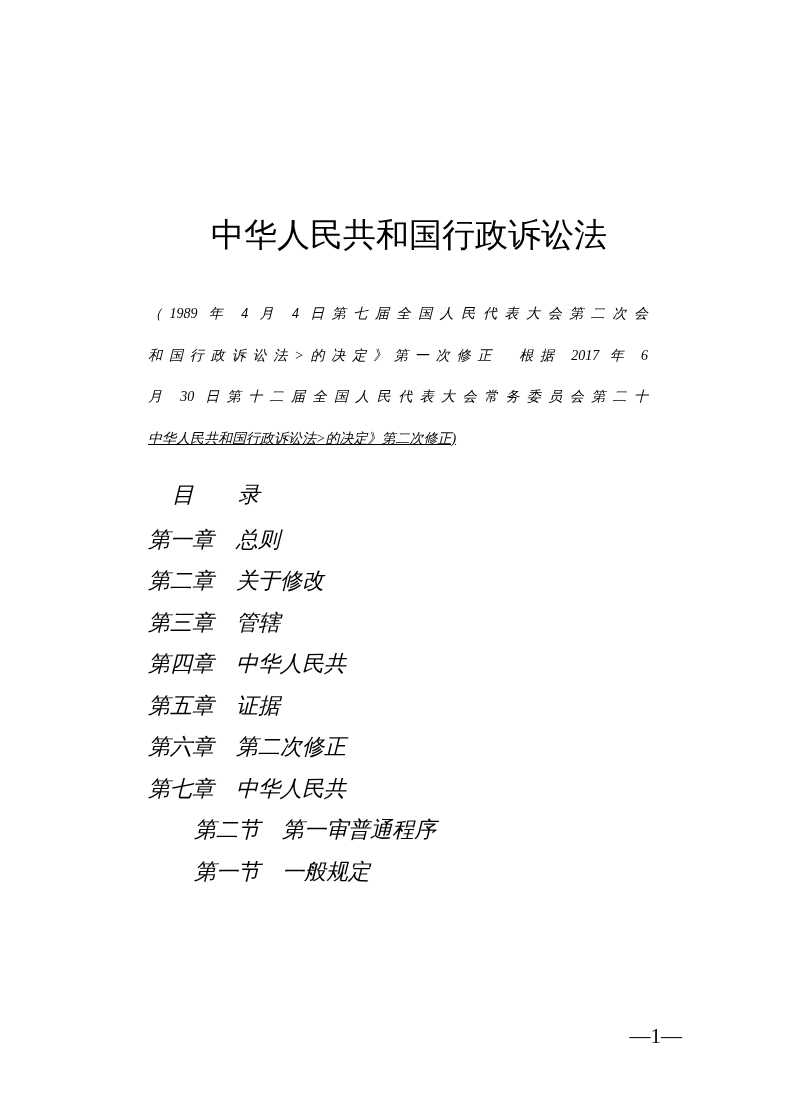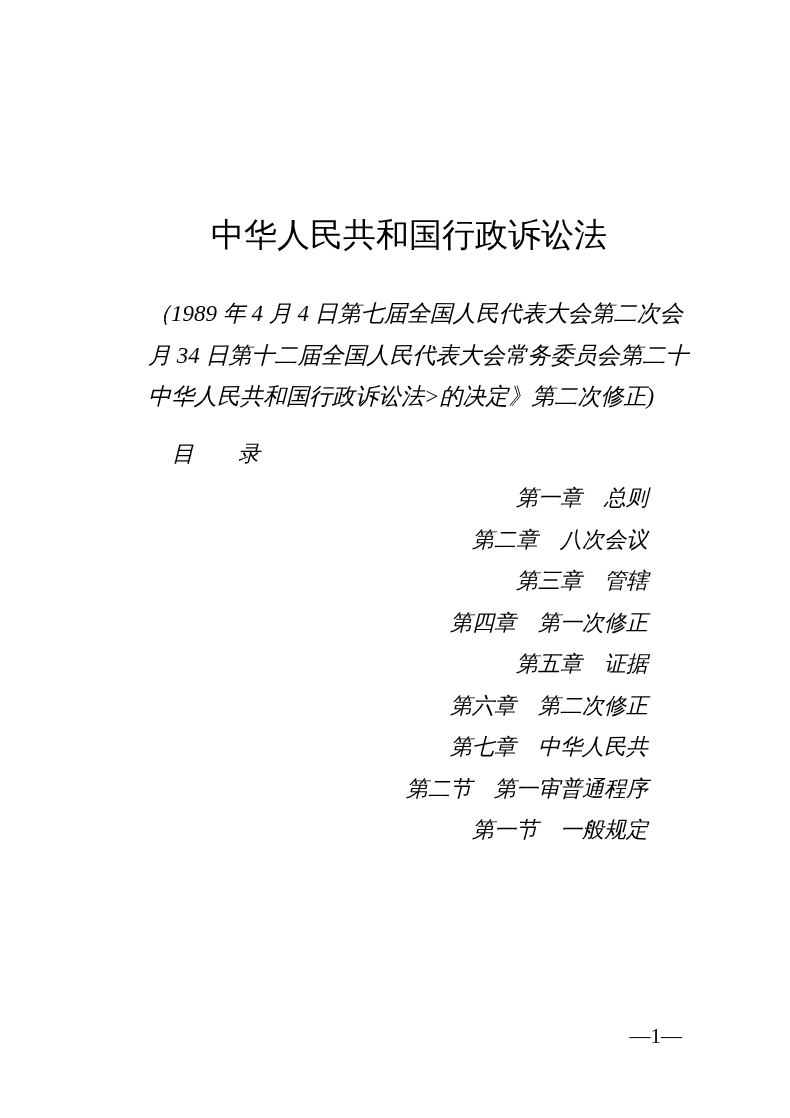--- a/index.html
+++ b/index.html
@@ -23,47 +23,47 @@
     margin: 0 0 0 22px;
     font-size: 33px;
     font-weight: normal;
     line-height: 38px;
     text-align: center;
     letter-spacing: 0px;
     white-space: nowrap;
   }
   .preamble {
     margin-top: 39px;
-    font-size: 23px;
+    font-size: 14px;
     line-height: 41.5px;
     font-style: italic;
   }
   .preamble-line {
     text-align: justify;
     text-align-last: justify;
     white-space: nowrap;
   }
   .preamble-line.last {
     text-align: right;
     text-align-last: left;
+    text-decoration: underline;
   }
   .toc-heading {
     margin-top: 15px;
     margin-left: 24px;
     font-size: 22px;
     line-height: 41.5px;
     font-style: italic;
     white-space: nowrap;
   }
   .toc-list {
     margin-top: 3px;
     font-size: 22px;
     line-height: 41.5px;
     font-style: italic;
-    text-align: right;
   }
   .toc-item {
     white-space: nowrap;
   }
   .toc-item.indent {
     padding-left: 46px;
   }
   .page-number {
     position: absolute;
     top: 1020px;
@@ -76,31 +76,32 @@
 </style>
 </head>
 <body>
 
 <div class="page">
 
   <h1 class="doc-title">中华人民共和国行政诉讼法</h1>
 
   <div class="preamble">
     <div class="preamble-line">（1989 年 4 月 4 日第七届全国人民代表大会第二次会</div>
-    <div class="preamble-line">月 34 日第十二届全国人民代表大会常务委员会第二十</div>
+    <div class="preamble-line">和国行政诉讼法&gt;的决定》第一次修正　根据 2017 年 6</div>
+    <div class="preamble-line">月 30 日第十二届全国人民代表大会常务委员会第二十</div>
     <div class="preamble-line last">中华人民共和国行政诉讼法&gt;的决定》第二次修正)</div>
   </div>
 
   <div class="toc-heading">目　　录</div>
 
   <div class="toc-list">
     <div class="toc-item">第一章　总则</div>
-    <div class="toc-item">第二章　八次会议</div>
+    <div class="toc-item">第二章　关于修改</div>
     <div class="toc-item">第三章　管辖</div>
-    <div class="toc-item">第四章　第一次修正</div>
+    <div class="toc-item">第四章　中华人民共</div>
     <div class="toc-item">第五章　证据</div>
     <div class="toc-item">第六章　第二次修正</div>
     <div class="toc-item">第七章　中华人民共</div>
     <div class="toc-item indent">第二节　第一审普通程序</div>
     <div class="toc-item indent">第一节　一般规定</div>
   </div>
 
   <div class="page-number">—1—</div>
 
 </div>

